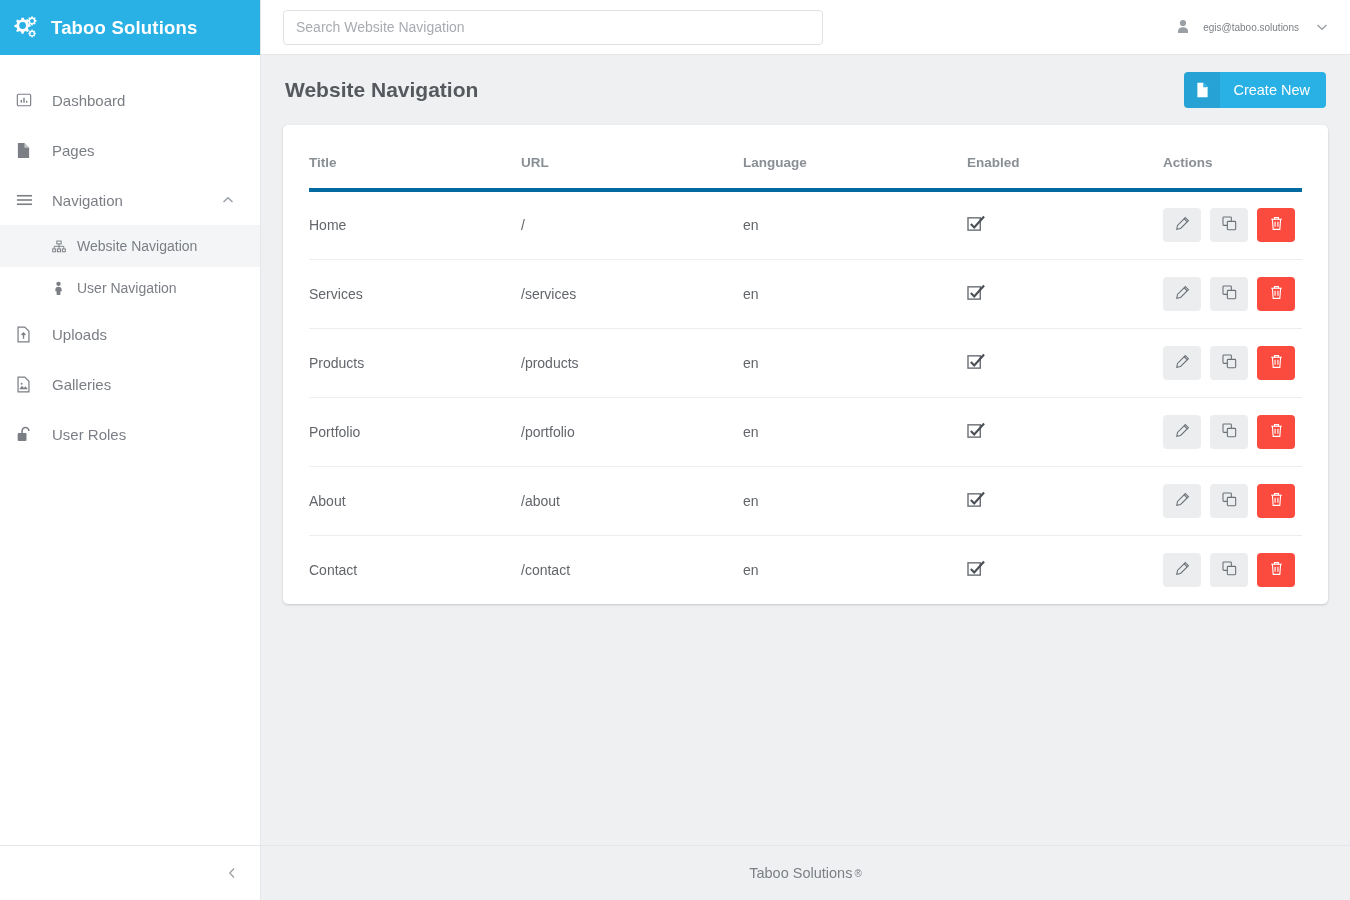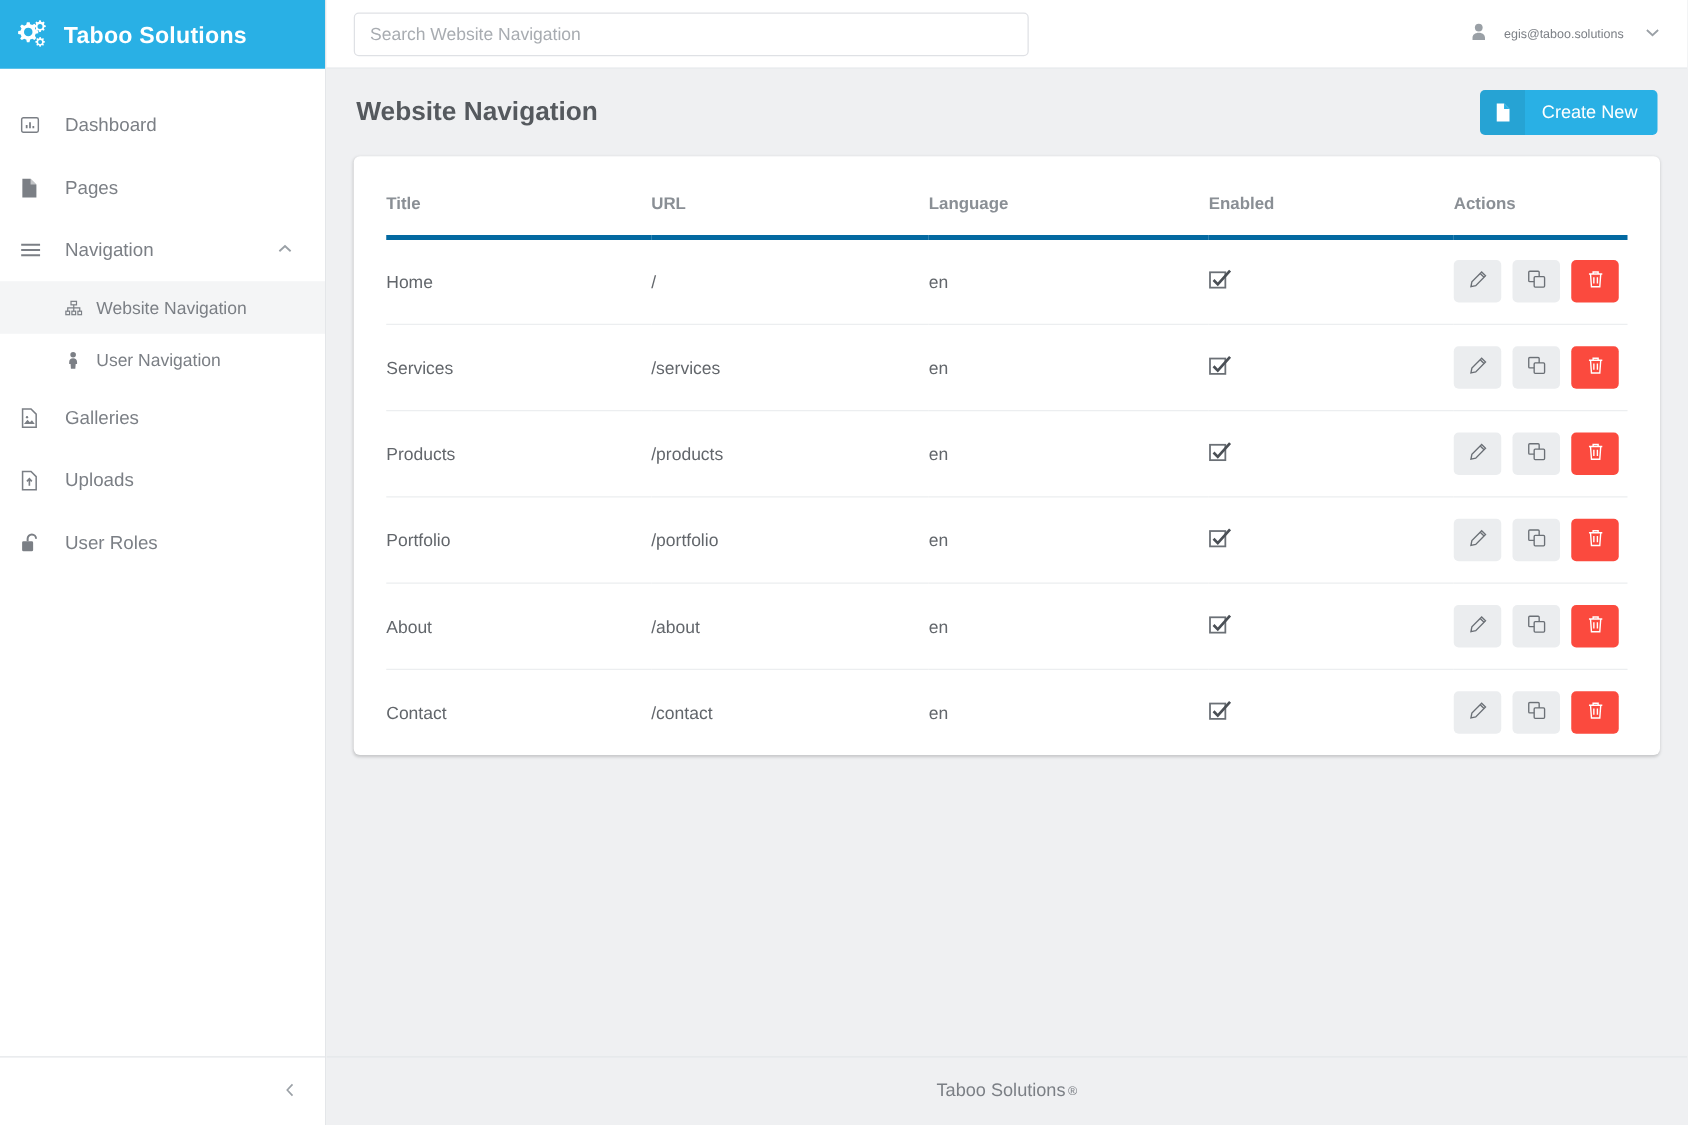--- a/index.html
+++ b/index.html
@@ -209,35 +209,35 @@
             <path d="M7 6c-2.1 0-3.4 1.3-3.4 3.3V11h1.2l.3 4h3.8l.3-4h1.2V9.3C10.4 7.3 9.1 6 7 6z"></path>
           </svg>
         </span>
         <span class="lbl">User Navigation</span>
       </div>
 
       <div class="nav-item">
         <span class="ico">
           <svg viewBox="0 0 16 18" width="15" height="17" fill="none" stroke="#7b7f85" stroke-width="1.3">
             <path d="M2.2 1.2h7.2l4.4 4.4v11.2H2.2z"></path>
+            <path d="M8 13.4V7.6M5.9 9.6L8 7.4l2.1 2.2" stroke-width="1.4"></path>
+          </svg>
+        </span>
+        <span class="lbl">Uploads</span>
+      </div>
+
+      <div class="nav-item">
+        <span class="ico">
+          <svg viewBox="0 0 16 18" width="15" height="17" fill="none" stroke="#7b7f85" stroke-width="1.3">
+            <path d="M2.2 1.2h7.2l4.4 4.4v11.2H2.2z"></path>
             <circle cx="6" cy="8.2" r="1" fill="#7b7f85" stroke="none"></circle>
             <path d="M3.4 14l3-3.6 2 2.2 1.8-1.8 2.4 3.2z" fill="#7b7f85" stroke="none"></path>
           </svg>
         </span>
         <span class="lbl">Galleries</span>
-      </div>
-
-      <div class="nav-item">
-        <span class="ico">
-          <svg viewBox="0 0 16 18" width="15" height="17" fill="none" stroke="#7b7f85" stroke-width="1.3">
-            <path d="M2.2 1.2h7.2l4.4 4.4v11.2H2.2z"></path>
-            <path d="M8 13.4V7.6M5.9 9.6L8 7.4l2.1 2.2" stroke-width="1.4"></path>
-          </svg>
-        </span>
-        <span class="lbl">Uploads</span>
       </div>
 
 
       <div class="nav-item">
         <span class="ico">
           <svg viewBox="0 0 16 18" width="15" height="17" fill="#7b7f85">
             <rect x="1.8" y="7.4" width="9.4" height="8.6" rx="1.2"></rect>
             <path d="M6.5 7.4V5.2a3.6 3.6 0 0 1 7.2 0" fill="none" stroke="#7b7f85" stroke-width="1.7"></path>
           </svg>
         </span>

